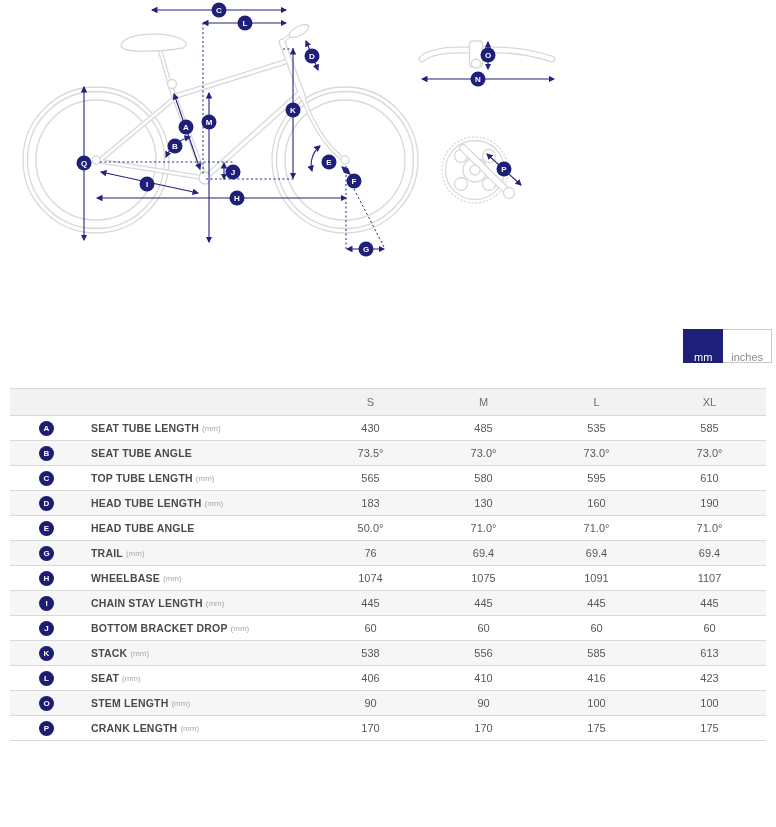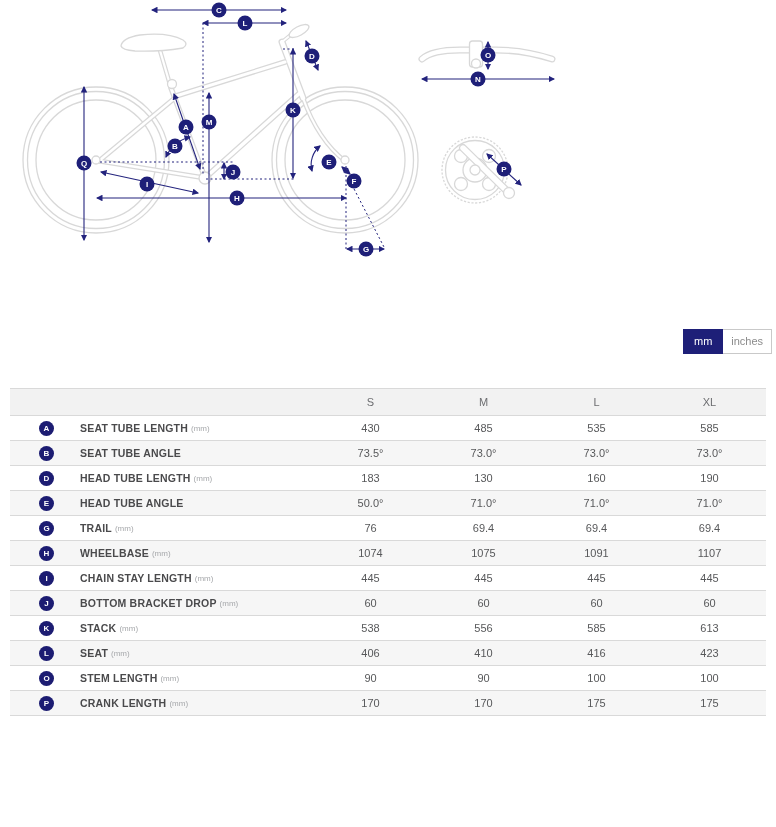--- a/index.html
+++ b/index.html
@@ -4,37 +4,37 @@
 <style>
   html,body{margin:0;padding:0;background:#fff;}
   body{font-family:"Liberation Sans",sans-serif;}
   .page{position:relative;width:776px;height:827px;background:#fff;overflow:hidden;}
 
   
   .diagram{position:absolute;top:0;left:0;width:776px;height:312px;}
 
   
   .toggle-row{position:absolute;top:329px;right:4px;display:flex;}
-  .unit-btn{min-width:40px;height:25px;padding:0 8px;font-size:11px;line-height:23px;
+  .unit-btn{min-width:40px;height:25px;padding:16px 8px;font-size:11px;line-height:23px;
     font-family:"Liberation Sans",sans-serif;background:#fff;color:#8b8b8b;
     border:1px solid #c9c9c9;cursor:pointer;}
   .unit-btn + .unit-btn{border-left:none;}
   .unit-btn.active{background:#1e1f78;border-color:#1e1f78;color:#fff;}
 
   
   .geo-table{position:absolute;top:388px;left:10px;width:756px;border-collapse:collapse;table-layout:fixed;}
   .geo-table thead th{background:#f2f2f2;font-weight:400;color:#6d6e71;font-size:11px;height:26px;
     border-top:1px solid #d9d9d9;border-bottom:1px solid #d9d9d9;text-align:center;padding:0;}
   .geo-table tbody td{height:24px;border-bottom:1px solid #d9d9d9;font-size:11px;color:#57585a;
     text-align:center;padding:0;vertical-align:middle;}
   .geo-table tbody tr:nth-child(even){background:#f6f6f6;}
   .label-cell{text-align:left !important;white-space:nowrap;}
   .badge{display:inline-block;width:15px;height:15px;border-radius:50%;background:#1c1c72;color:#fff;
     font-size:8px;font-weight:700;text-align:center;line-height:15px;margin-left:29px;vertical-align:middle;}
-  .row-label{font-weight:700;font-size:10.5px;color:#4a4a4c;margin-left:26px;vertical-align:middle;letter-spacing:.2px;}
+  .row-label{font-weight:700;font-size:10.5px;color:#4a4a4c;margin-left:37px;vertical-align:middle;letter-spacing:.2px;}
   .row-unit{font-size:8px;color:#a6a8ab;margin-left:3px;vertical-align:middle;text-align:right;}
 
   
   .thin{stroke:#d8d8d8;stroke-width:1.3;fill:none;}
   .thinf{stroke:#d8d8d8;stroke-width:1.3;fill:#fff;}
   .tube{stroke:#d8d8d8;fill:none;stroke-linecap:round;}
   .tube-in{stroke:#fff;fill:none;stroke-linecap:round;}
   .dim{stroke:#23237d;stroke-width:1.1;fill:none;}
   .dash{stroke:#23237d;stroke-width:1;fill:none;stroke-dasharray:2 2.5;}
 </style>
@@ -243,20 +243,27 @@
           <td>585</td>
         </tr>
         <tr>
           <td class="label-cell"><span class="badge">B</span><span class="row-label">SEAT TUBE ANGLE</span></td>
           <td>73.5°</td>
           <td>73.0°</td>
           <td>73.0°</td>
           <td>73.0°</td>
         </tr>
         <tr>
+          <td class="label-cell"><span class="badge">C</span><span class="row-label">TOP TUBE LENGTH</span><span class="row-unit">(mm)</span></td>
+          <td>565</td>
+          <td>580</td>
+          <td>595</td>
+          <td>610</td>
+        </tr>
+        <tr>
           <td class="label-cell"><span class="badge">D</span><span class="row-label">HEAD TUBE LENGTH</span><span class="row-unit">(mm)</span></td>
           <td>183</td>
           <td>130</td>
           <td>160</td>
           <td>190</td>
         </tr>
         <tr>
           <td class="label-cell"><span class="badge">E</span><span class="row-label">HEAD TUBE ANGLE</span></td>
           <td>50.0°</td>
           <td>71.0°</td>

